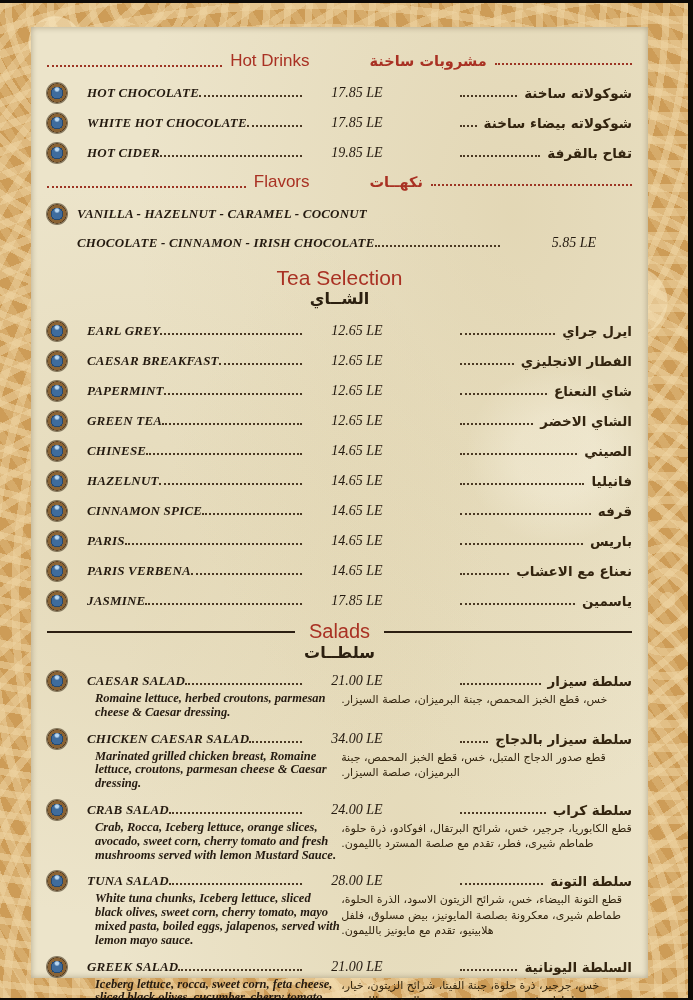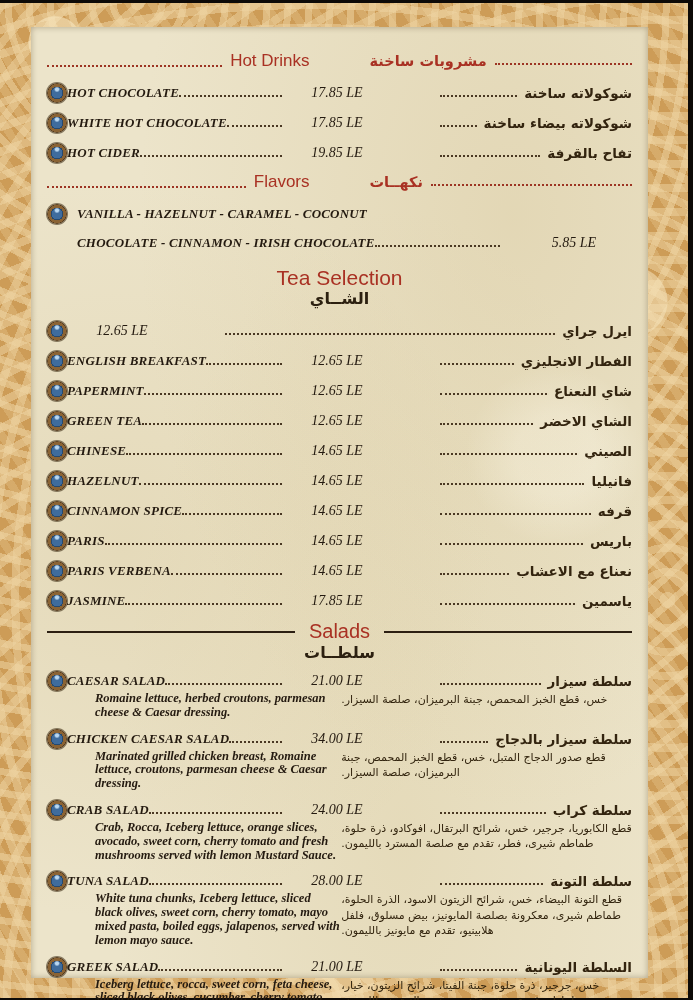--- a/index.html
+++ b/index.html
@@ -52,21 +52,21 @@
   .dots.dark{border-bottom-color:var(--dotdark);}
   
   .row{display:flex;align-items:center;margin-bottom:8px;height:22px;}
   .bullet{
     flex:0 0 20px;height:20px;border-radius:50%;
     background:
       radial-gradient(circle at 50% 32%, rgba(190,220,245,.95) 0 1.5px, rgba(190,220,245,0) 3px),
       radial-gradient(circle, #3f6c9d 0 5.5px, #27496e 5.5px 6.5px, #8a6334 6.5px 9px, #54391b 9px);
     box-shadow:0 0 0 1px rgba(50,32,10,.55);
   }
-  .enwrap{flex:0 0 215px;display:flex;align-items:flex-start;margin-left:0;min-width:0;}
+  .enwrap{flex:0 0 215px;display:flex;align-items:flex-start;margin-left:20px;min-width:0;}
   .en-name{font:italic 13px "Liberation Serif",serif;letter-spacing:.2px;color:var(--ink);white-space:nowrap;font-weight:bold;}
   .price{flex:0 0 110px;text-align:center;font:italic 14px "Liberation Serif",serif;color:var(--ink);white-space:nowrap;}
   .argap{flex:0 0 48px;}
   .arwrap{flex:1;display:flex;align-items:baseline;min-width:0;}
   .ar-name{font:bold 13.5px "DejaVu Sans",sans-serif;color:var(--ar-ink);margin-left:7px;white-space:nowrap;}
   
   .flavor1{display:flex;align-items:center;margin:2px 0 10px 0;height:22px;}
   .flavor1 .txt{margin-left:10px;}
   .flavor2{display:flex;align-items:baseline;margin:0 36px 6px 30px;}
   .flavor2 .txt{white-space:nowrap;}
@@ -170,31 +170,35 @@
       <span class="price" style="flex:0 0 auto;">5.85 LE</span>
     </div>
 
     <div class="sec-head">
       <span class="en">Tea Selection</span>
       <span class="ar">الشــاي</span>
     </div>
 
     <div class="row">
       <span class="bullet"></span>
+      <span class="enwrap">
+          <span class="en-name">EARL GREY</span>
+          <span class="dots dark"></span>
+        </span>
       <span class="price">12.65 LE</span>
       <span class="argap"></span>
       <span class="arwrap">
           <span class="dots dark"></span>
           <span class="ar-name">ايرل جراي</span>
         </span>
     </div>
     <div class="row">
       <span class="bullet"></span>
       <span class="enwrap">
-          <span class="en-name">ENGLISH BREAKFAST</span>
+          <span class="en-name">CAESAR BREAKFAST</span>
           <span class="dots dark"></span>
         </span>
       <span class="price">12.65 LE</span>
       <span class="argap"></span>
       <span class="arwrap">
           <span class="dots dark"></span>
           <span class="ar-name">الفطار الانجليزي</span>
         </span>
     </div>
     <div class="row">

